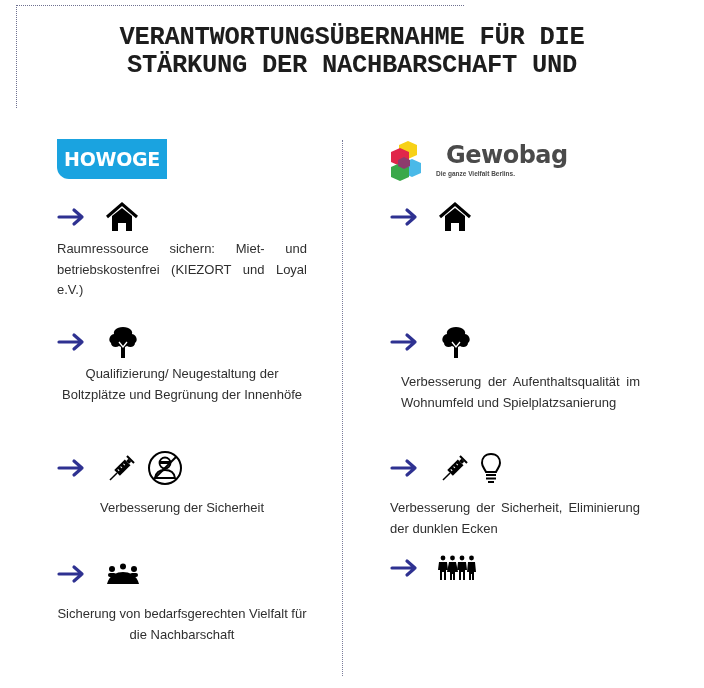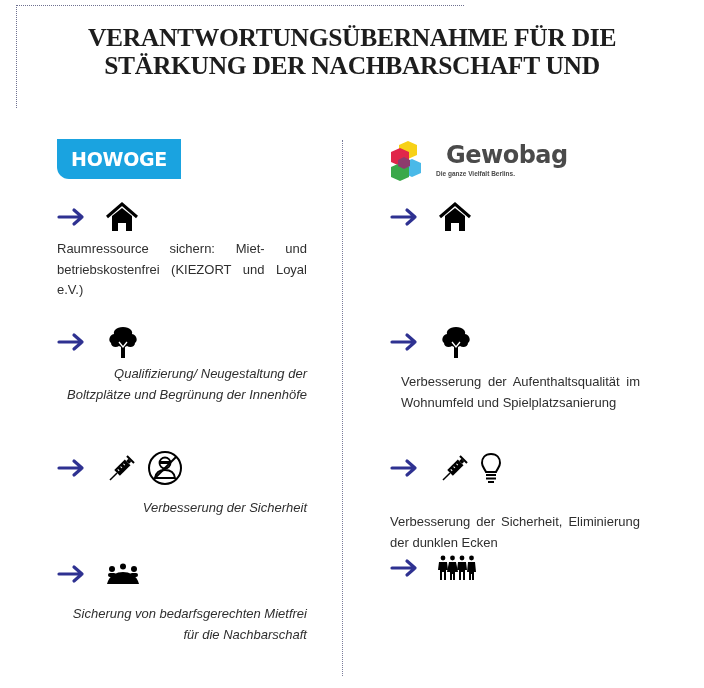--- a/index.html
+++ b/index.html
@@ -1,45 +1,45 @@
 <!DOCTYPE html>
 <html><head>
 <meta charset="utf-8">
 <style>
   html, body { margin: 0; padding: 0; background: #ffffff; }
   body { width: 704px; height: 688px; position: relative; overflow: hidden;
          font-family: "Liberation Sans", "DejaVu Sans", sans-serif; color: #2a2a2a; }
   .frame-top { position: absolute; left: 16px; top: 5px; width: 448px; border-top: 1.5px dotted #6f7190; }
   .frame-left { position: absolute; left: 16px; top: 5px; height: 103px; border-left: 1.5px dotted #6f7190; }
   .title { position: absolute; left: 0; top: 24px; width: 704px; text-align: center;
-           font-family: Liberation Serif, serif; font-weight: bold; font-size: 25.5px;
+           font-family: Liberation Mono, monospace; font-weight: bold; font-size: 25.5px;
            line-height: 28px; color: #1d1d1d; letter-spacing: -0.3px; }
   .title div { white-space: nowrap; }
   .divider { position: absolute; left: 342px; top: 140px; height: 536px; border-left: 1.5px dotted #7a7c9a; }
 
   .col { position: absolute; top: 139px; width: 250px; }
   .col.left { left: 57px; }
   .col.right { left: 390px; }
 
-  .howoge-badge { width: 124px; height: 40px; background: #1aa3e0; border-bottom-left-radius: 12px;
+  .howoge-badge { width: 110px; height: 40px; background: #1aa3e0; border-bottom-left-radius: 12px;
                   color: #fff; font-family: "DejaVu Sans", sans-serif; font-weight: bold;
                   font-size: 19px; line-height: 40px; text-align: center; letter-spacing: -0.3px; }
 
   .gewobag-logo { position: relative; height: 44px; }
   .gewobag-logo svg { position: absolute; left: 0; top: 0; }
   .gewobag-name { position: absolute; left: 44px; top: 3px; font-family: "DejaVu Sans", sans-serif;
                   font-size: 24px; font-weight: bold; color: #4a4a4a; letter-spacing: -0.5px; line-height: 26px; margin-left: 12px; }
   .gewobag-tag { position: absolute; left: 46px; top: 31px; font-size: 6.5px; font-weight: bold; color: #4a4a4a; white-space: nowrap; }
 
   .item { position: absolute; left: 0; width: 250px; }
   .icon-row { height: 32px; display: flex; align-items: center; }
   .arrow { width: 30px; height: 20px; margin-right: 18px; }
   .ico { margin-right: 8px; display: inline-flex; }
   .desc { margin-top: 6px; font-size: 13px; line-height: 20.5px; color: #2f2f2f; text-align: justify; }
-  .desc.nojust { text-align: right; font-style: italic; }
+  .desc.nojust { text-align: center; }
 </style>
 </head>
 <body>
 
 <div class="frame-top"></div>
 <div class="frame-left"></div>
 
 <div class="title">
   <div>VERANTWORTUNGSÜBERNAHME FÜR DIE</div>
   <div>STÄRKUNG DER NACHBARSCHAFT UND</div>
@@ -120,21 +120,21 @@
         <svg width="36" height="24" viewBox="0 0 36 24">
             <circle cx="7" cy="7" r="3" fill="#000"></circle>
             <circle cx="18" cy="4.5" r="3" fill="#000"></circle>
             <circle cx="29" cy="7" r="3" fill="#000"></circle>
             <path d="M2 22 C4 13 12 10 18 10 C24 10 32 13 34 22 Z" fill="#000"></path>
             <rect x="3" y="11" width="8" height="4" rx="2" fill="#000"></rect>
             <rect x="25" y="11" width="8" height="4" rx="2" fill="#000"></rect>
           </svg>
       </span>
     </div>
-    <div class="desc nojust" style="margin-top:14px;">Sicherung von bedarfsgerechten Mietfrei für die Nachbarschaft</div>
+    <div class="desc nojust" style="margin-top:14px;">Sicherung von bedarfsgerechten Vielfalt für die Nachbarschaft</div>
   </div>
 </div>
 
 <div class="col right">
   <div class="gewobag-logo">
     <svg width="42" height="44" viewBox="0 0 42 44">
       <polygon points="18,2 27,6 27,16 18,20 9,16 9,6" fill="#f7d117"></polygon>
       <polygon points="10,9 19,13 19,23 10,27 1,23 1,13" fill="#e0264a"></polygon>
       <polygon points="22,20 31,24 31,34 22,38 13,34 13,24" fill="#4ab9e8"></polygon>
       <polygon points="10,24 19,28 19,38 10,42 1,38 1,28" fill="#3aa84a"></polygon>
@@ -193,21 +193,21 @@
       </span>
       <span class="ico">
         <svg width="22" height="34" viewBox="0 0 22 34">
             <path d="M11 3 C5 3 2 7 2 12 C2 16 5 18 6 21 H16 C17 18 20 16 20 12 C20 7 17 3 11 3 Z" stroke="#000" stroke-width="2" fill="none"></path>
             <rect x="6" y="23" width="10" height="2" fill="#000"></rect>
             <rect x="6" y="26.5" width="10" height="2" fill="#000"></rect>
             <rect x="8" y="30" width="6" height="2" fill="#000"></rect>
           </svg>
       </span>
     </div>
-    <div class="desc" style="margin-top:28px;">Verbesserung der Sicherheit, Eliminierung der dunklen Ecken</div>
+    <div class="desc" style="margin-top:14px;">Verbesserung der Sicherheit, Eliminierung der dunklen Ecken</div>
   </div>
 
   <div class="item" style="top:413px;">
     <div class="icon-row">
       <svg class="arrow" viewBox="0 0 30 20">
           <path d="M2 10 H25 M17 3 L25 10 L17 17" stroke="#2e3191" stroke-width="3.2" fill="none" stroke-linecap="round" stroke-linejoin="round"></path>
         </svg>
       <span class="ico">
         <svg width="38" height="26" viewBox="0 0 38 26">
           <g fill="#000">

